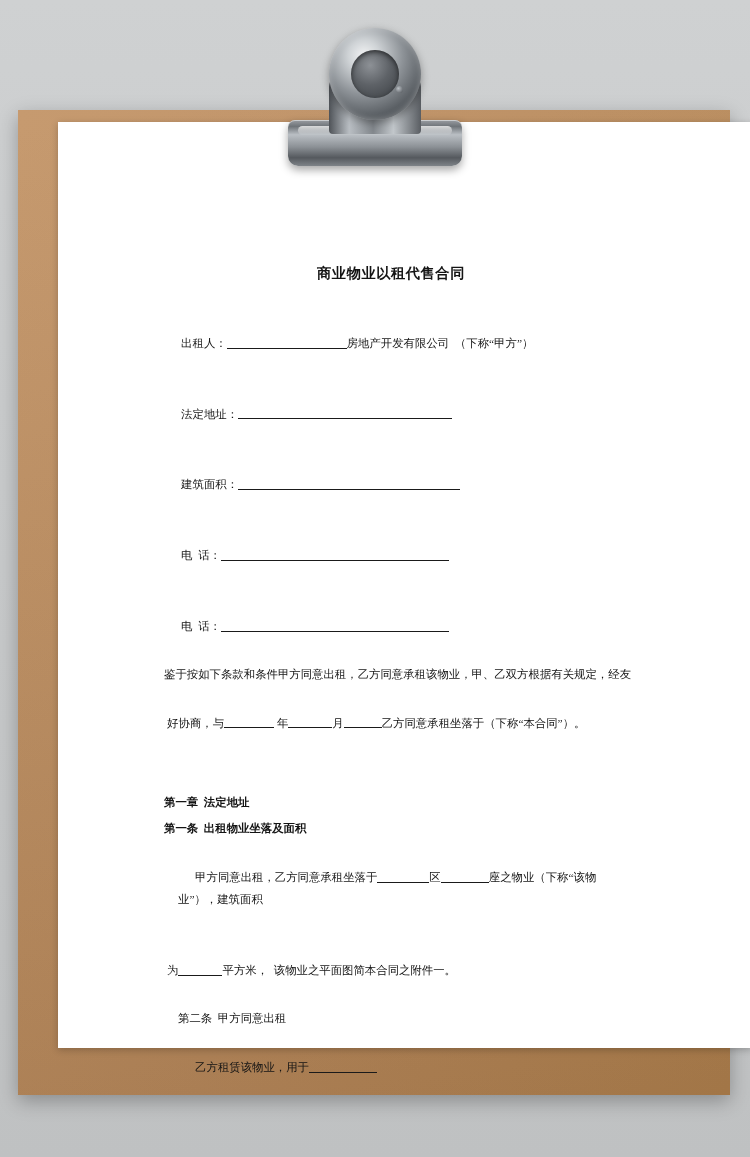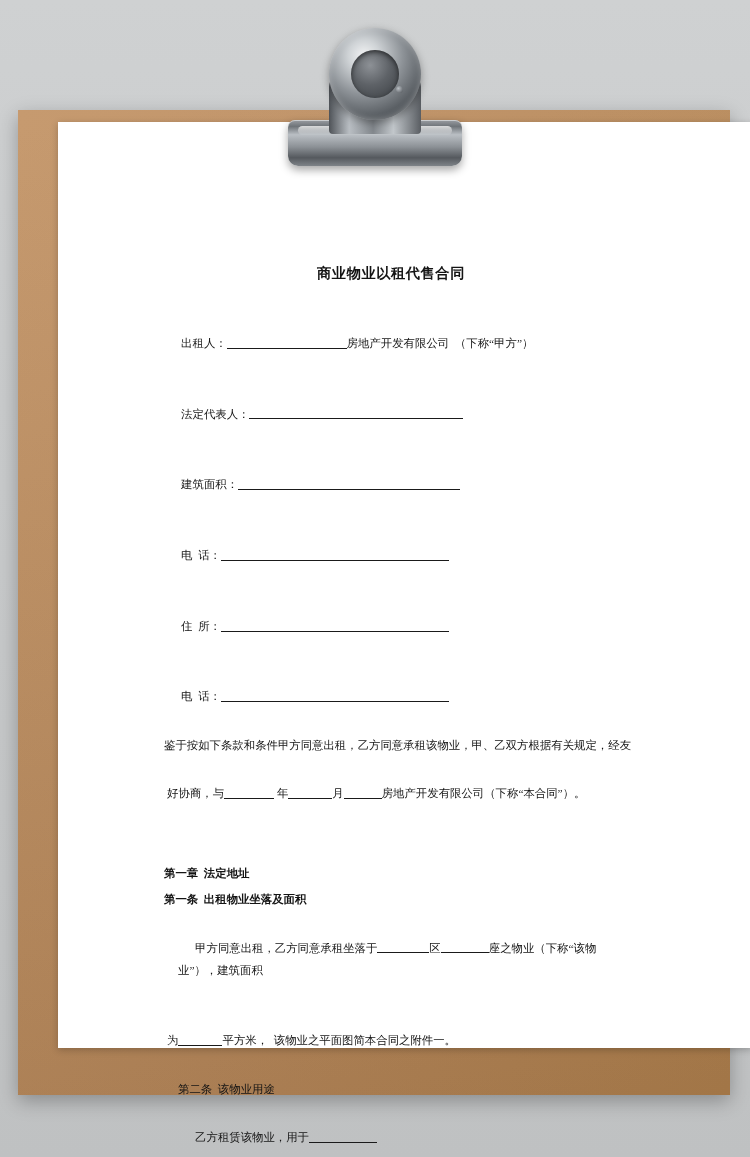--- a/index.html
+++ b/index.html
@@ -170,51 +170,48 @@
 
 <div class="paper">
   <div class="doc">
 
     <div class="doc-title">商业物业以租代售合同</div>
 
     <p class="line indent2">
       <span>出租人：</span><span class="blank" style="width:120px"></span><span>房地产开发有限公司  （下称“甲方”）</span>
     </p>
     <p class="line indent2">
-      <span>法定代表人：</span><span class="blank" style="width:214px"></span>
+      <span>法定地址：</span><span class="blank" style="width:214px"></span>
     </p>
     <p class="line indent2">
       <span>建筑面积：</span><span class="blank" style="width:222px"></span>
     </p>
     <p class="line indent2">
       <span>电  话：</span><span class="blank" style="width:228px"></span>
-    </p>
-    <p class="line indent2">
-      <span>住  所：</span><span class="blank" style="width:228px"></span>
     </p>
     <p class="line indent2">
       <span>电  话：</span><span class="blank" style="width:228px"></span>
     </p>
 
     <p class="line indent2">鉴于按如下条款和条件甲方同意出租，乙方同意承租该物业，甲、乙双方根据有关规定，经友</p>
     <p class="line">
-      <span>好协商，与</span><span class="blank" style="width:50px"></span><span> 年</span><span class="blank" style="width:44px"></span><span>月</span><span class="blank" style="width:38px"></span><span>房地产开发有限公司（下称“本合同”）。</span>
+      <span>好协商，与</span><span class="blank" style="width:50px"></span><span> 年</span><span class="blank" style="width:44px"></span><span>月</span><span class="blank" style="width:38px"></span><span>乙方同意承租坐落于（下称“本合同”）。</span>
     </p>
 
     <div class="gap-md"></div>
 
     <p class="line sec-head indent2">第一章  法定地址</p>
     <p class="line sub-head">第一条  出租物业坐落及面积</p>
     <p class="line indent3">
       <span>甲方同意出租，乙方同意承租坐落于</span><span class="blank" style="width:52px"></span><span>区</span><span class="blank" style="width:48px"></span><span>座之物业（下称“该物业”），建筑面积</span>
     </p>
     <p class="line">
       <span>为</span><span class="blank" style="width:44px"></span><span>平方米，  该物业之平面图简本合同之附件一。</span>
     </p>
-    <p class="line indent3">第二条  该物业用途</p>
+    <p class="line indent3">第二条  甲方同意出租</p>
     <p class="line indent3">
       <span>乙方租赁该物业，用于</span><span class="blank" style="width:68px"></span>
     </p>
 
   </div>
 </div>
 
 <div class="clip-wrap">
   <div class="clip-bar"></div>
   <div class="clip-neck"></div>

